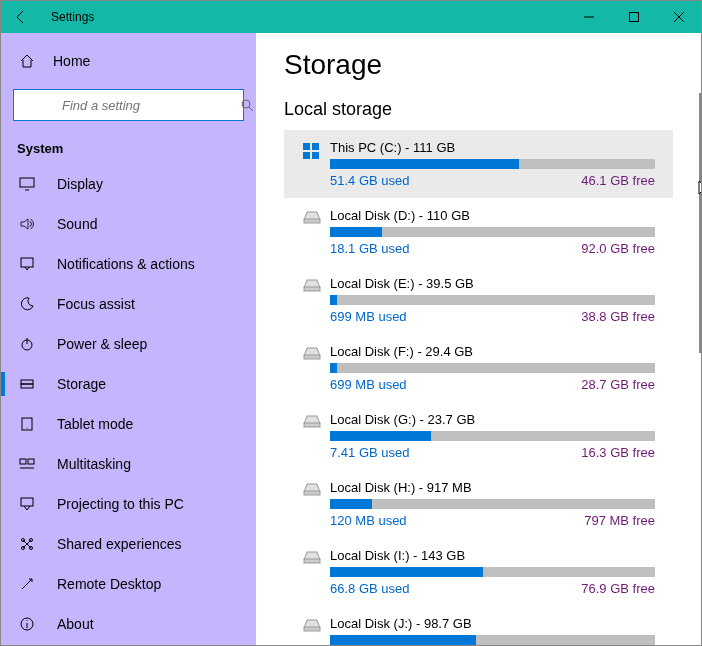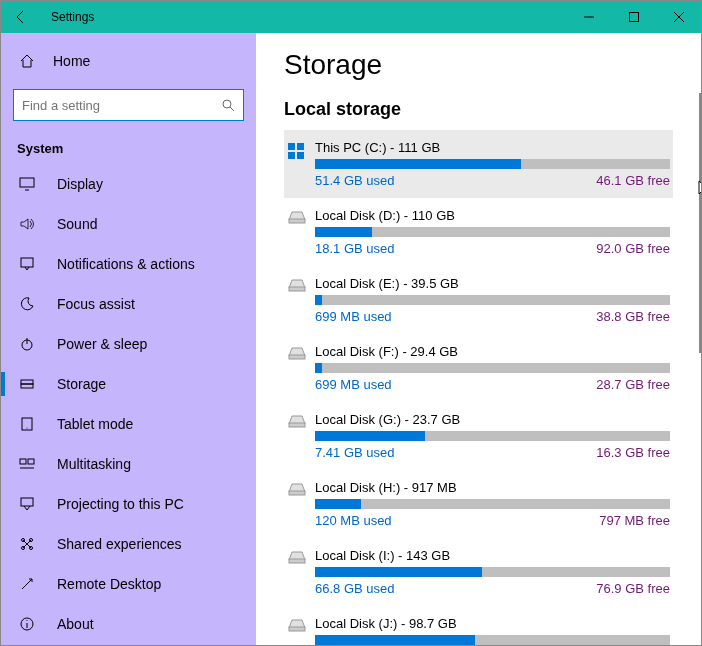--- a/index.html
+++ b/index.html
@@ -48,22 +48,23 @@
     .search-wrap { padding: 8px 12px; }
     .search {
       width: 100%; height: 32px;
       border: 1px solid #0078d7;
       background: #fff;
       display: flex; align-items: center;
       padding: 0 8px;
     }
     .search input {
       flex: 1; border: none; outline: none;
-      font-size: 13px; color: #666; 
+      font-size: 13px; color: #666; font-style: italic;
       background: transparent;
+      margin-left: 40px;
     }
     .group-head {
       font-size: 13px; font-weight: 600;
       padding: 12px 16px 8px;
     }
     .nav-item {
       height: 40px; display: flex; align-items: center;
       padding-left: 16px; cursor: pointer;
       position: relative;
     }
@@ -71,23 +72,23 @@
     .nav-item .lbl { margin-left: 20px; font-size: 14px; }
     .nav-item.active::before {
       content: ''; position: absolute; left: 0; top: 8px; bottom: 8px;
       width: 4px; background: #0078d7;
     }
     .main {
       flex: 1; padding: 16px 28px 0 28px;
       overflow-y: auto; position: relative;
     }
     .main h1 { font-size: 28px; font-weight: 400; margin-bottom: 18px; }
-    .subhead { font-size: 18px; font-weight: 700; margin-bottom: 10px; }
+    .subhead { font-size: 18px; font-weight: 400; margin-bottom: 10px; }
     .disk {
-      display: flex; padding: 10px 3px;
+      display: flex; padding: 10px 18px;
       cursor: pointer;
       justify-content: center;
     }
     .disk.hover { background: #eaeaea; }
     .disk .dicon { width: 28px; padding-top: 2px; }
     .disk .dbody { flex: 1; }
     .disk .dname { font-size: 13px; margin-bottom: 4px; }
     .bar {
       height: 10px; background: #bfbfbf; width: 100%;
       position: relative; margin-bottom: 4px;

